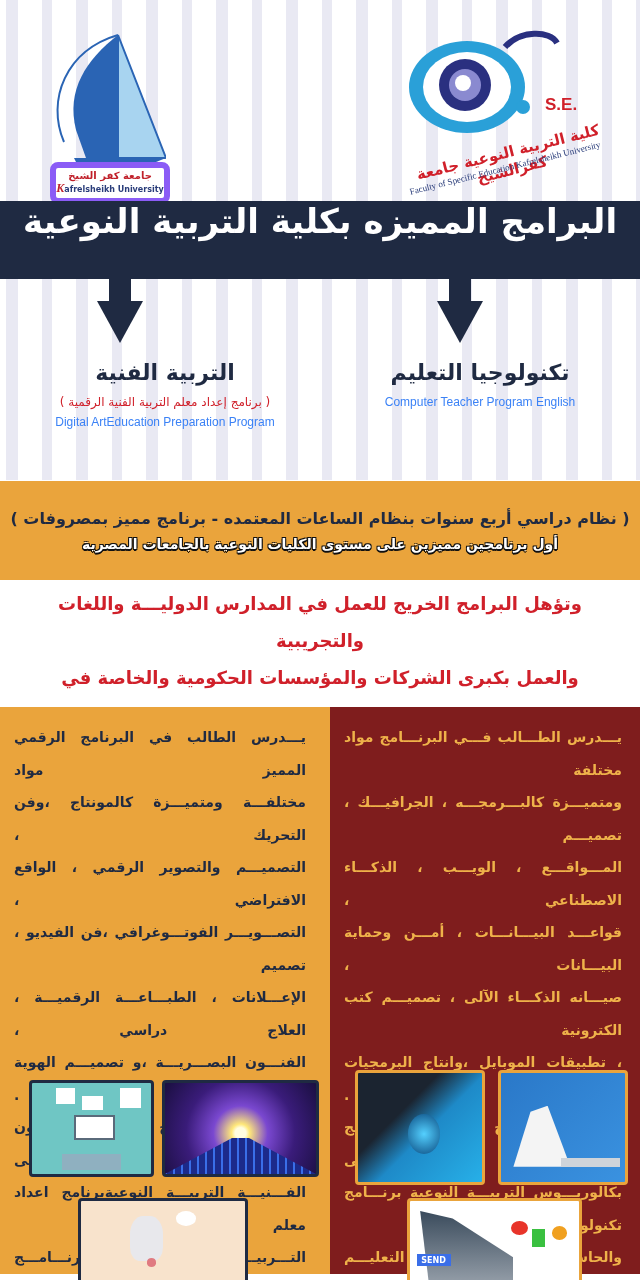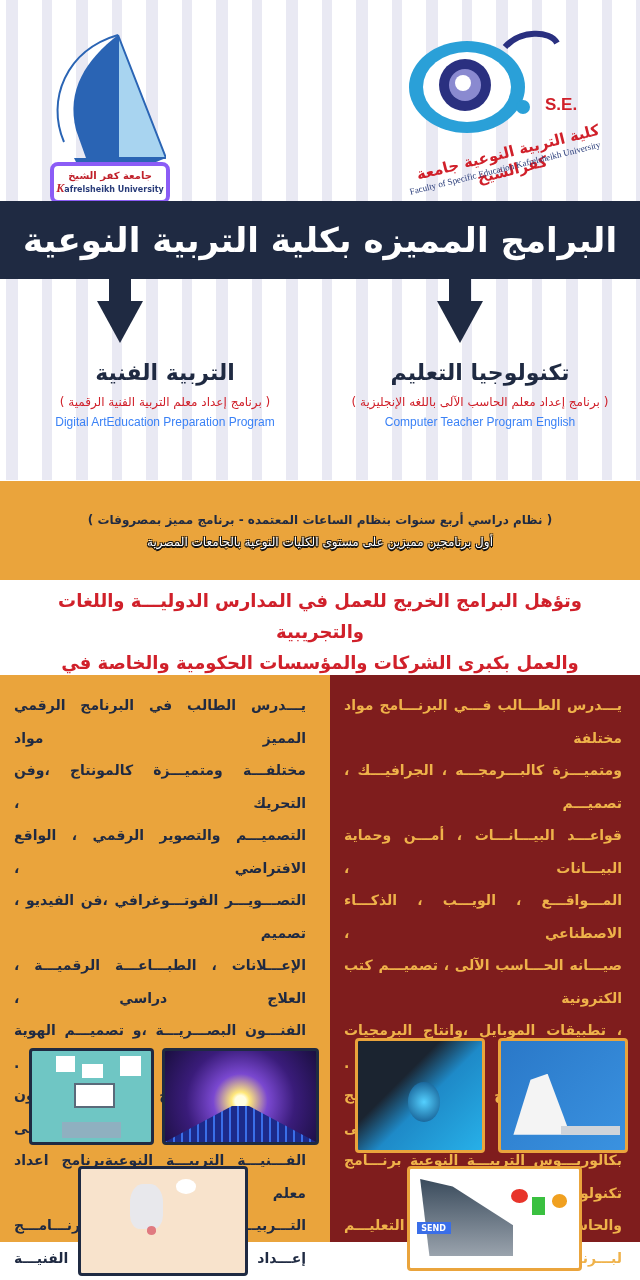--- a/index.html
+++ b/index.html
@@ -21,21 +21,21 @@
   }
 
   
   .logos { position: absolute; top: 0; left: 0; width: 640px; height: 200px; }
   .logo-ku {
     position: absolute; left: 38px; top: 30px; width: 140px; height: 180px;
   }
   .logo-ku .sail-svg { position: absolute; left: 8px; top: 0; }
   .logo-ku .badge {
     position: absolute; left: 12px; top: 132px; width: 120px; height: 42px;
-    border: 4px solid #8b5cf6; border-radius: 8px; background: #ffffff;
+    border: 6px solid #8b5cf6; border-radius: 8px; background: #ffffff;
     display: flex; flex-direction: column; align-items: center; justify-content: center;
   }
   .logo-ku .badge-ar { color: #c0202a; font-size: 10px; font-weight: bold; direction: rtl; }
   .logo-ku .badge-en { color: #2a3d7a; font-size: 8px; font-weight: bold; }
 
   .logo-se {
     position: absolute; left: 385px; top: 25px; width: 240px; height: 175px;
   }
   .logo-se .eye-svg { position: absolute; left: 20px; top: 0; }
   .logo-se .se-text {
@@ -50,21 +50,21 @@
   .logo-se .se-en {
     position: absolute; left: 0px; top: 138px; width: 240px; color: #2a3d7a;
     font-size: 9px; text-align: center; transform: rotate(-14deg);
     font-family: "Liberation Serif", serif;
   }
 
   
   .title-banner {
     position: absolute; left: 0; top: 201px; width: 640px; height: 78px;
     background: #1f2a42;
-    display: flex; align-items: center; justify-content: center;
+    display: flex; justify-content: center;
   }
   .title-banner h1 {
     color: #ffffff; font-size: 34px; font-weight: bold; direction: rtl;
     letter-spacing: 0px;
   }
   .arrow {
     position: absolute; width: 0; height: 0;
   }
   .arrow .shaft { position: absolute; width: 22px; height: 22px; background: #1f2a42; }
   .arrow .head {
@@ -87,38 +87,38 @@
   .program .sub-ar { color: #d0202a; font-size: 12px; direction: rtl; margin-bottom: 6px; }
   .program .sub-en { color: #3b82f6; font-size: 12px; font-family: "Liberation Sans", sans-serif; }
 
   
   .info-band {
     position: absolute; left: 0; top: 481px; width: 640px; height: 99px;
     background: #eaa43c;
     display: flex; flex-direction: column; align-items: center; justify-content: center;
   }
   .info-band .line1 {
-    color: #1f2a42; font-size: 12px; font-weight: bold; direction: rtl; margin-bottom: 8px;
+    color: #1f2a42; font-size: 16px; font-weight: bold; direction: rtl; margin-bottom: 8px;
   }
   .info-band .line2 {
-    color: #ffffff; font-size: 12px; font-weight: normal; direction: rtl;
+    color: #ffffff; font-size: 14px; font-weight: bold; direction: rtl;
     text-shadow: -1px -1px 0 #111, 1px -1px 0 #111, -1px 1px 0 #111, 1px 1px 0 #111, 0 2px 0 #111;
   }
 
   
   .red-para {
     position: absolute; left: 40px; top: 585px; width: 560px; text-align: center;
   }
   .red-para p {
-    color: #d0202a; font-size: 18px; font-weight: bold; direction: rtl; line-height: 31px;
+    color: #d0202a; font-size: 18px; font-weight: bold; direction: rtl; line-height: 37px;
   }
 
   
   .col {
-    position: absolute; top: 675px; height: 567px; width: 320px;
+    position: absolute; top: 707px; height: 567px; width: 320px;
   }
   .col.art { left: 0; background: #eaa43c; }
   .col.tech { left: 320px; background: #7f1d1d; border-left: 10px solid #eaa43c; }
   .col .body {
     position: absolute; left: 14px; right: 14px; top: 14px;
     direction: rtl; text-align: justify; text-align-last: justify;
     font-size: 14px; font-weight: bold; line-height: 32.5px;
   }
   .col.art .body { color: #1f2a42; }
   .col.tech .body { color: #efb24a; left: 14px; right: 18px; }
@@ -209,21 +209,20 @@
       <div class="head"></div>
     </div>
 
   <div class="program left">
     <h2>التربية الفنية</h2>
     <div class="sub-ar">( برنامج إعداد معلم التربية الفنية الرقمية )</div>
     <div class="sub-en">Digital ArtEducation Preparation Program</div>
   </div>
   <div class="program right">
     <h2>تكنولوجيا التعليم</h2>
-    <div class="sub-ar">( برنامج إعداد معلم الحاسب الآلى باللغه الإنجليزية )</div>
     <div class="sub-en">Computer Teacher Program English</div>
   </div>
 
   <div class="info-band">
     <div class="line1">( نظام دراسي أربع سنوات بنظام الساعات المعتمده - برنامج مميز بمصروفات )</div>
     <div class="line2">أول برنامجين مميزين على مستوى الكليات النوعية بالجامعات المصرية</div>
   </div>
 
   <div class="red-para">
     <p>وتؤهل البرامج الخريج للعمل في المدارس الدوليـــة واللغات والتجريبية</p>
@@ -258,23 +257,23 @@
       <div class="head"></div>
         <div class="bird"></div>
         <div class="heart"></div>
     </div>
   </div>
 
   <div class="col tech">
     <div class="body">
       <span>يـــدرس الطـــالب فـــي البرنـــامج مواد مختلفة</span>
       <span>ومتميـــزة كالبـــرمجـــه ، الجرافيـــك ، تصميـــم</span>
+      <span>المـــواقـــع ، الويـــب ، الذكـــاء الاصطناعي ،</span>
       <span>قواعـــد البيـــانـــات ، أمـــن وحماية البيـــانات ،</span>
-      <span>المـــواقـــع ، الويـــب ، الذكـــاء الاصطناعي ،</span>
-      <span>صيـــانه الحـــاسب الآلى ، تصميـــم كتب الكترونية</span>
+      <span>صيـــانه الذكـــاء الآلى ، تصميـــم كتب الكترونية</span>
       <span>، تطبيقات الموبايل ،وانتاج البرمجيات التعليمية .</span>
       <span>يؤهـــل البرنـــامج الطالب ليكون خريج حاصل على</span>
       <span>بكالوريـــوس التربيـــة النوعية برنـــامج تكنولوجيا</span>
       <span>والحاســـب الالـــى التعليـــم لبـــرنـــامـــج</span>
 
     </div>
     <div class="thumb t-business" style="left:25px;top:363px;width:130px;height:115px">
       <div class="globe"></div>
     </div>
     <div class="thumb t-book" style="left:168px;top:363px;width:130px;height:115px">

